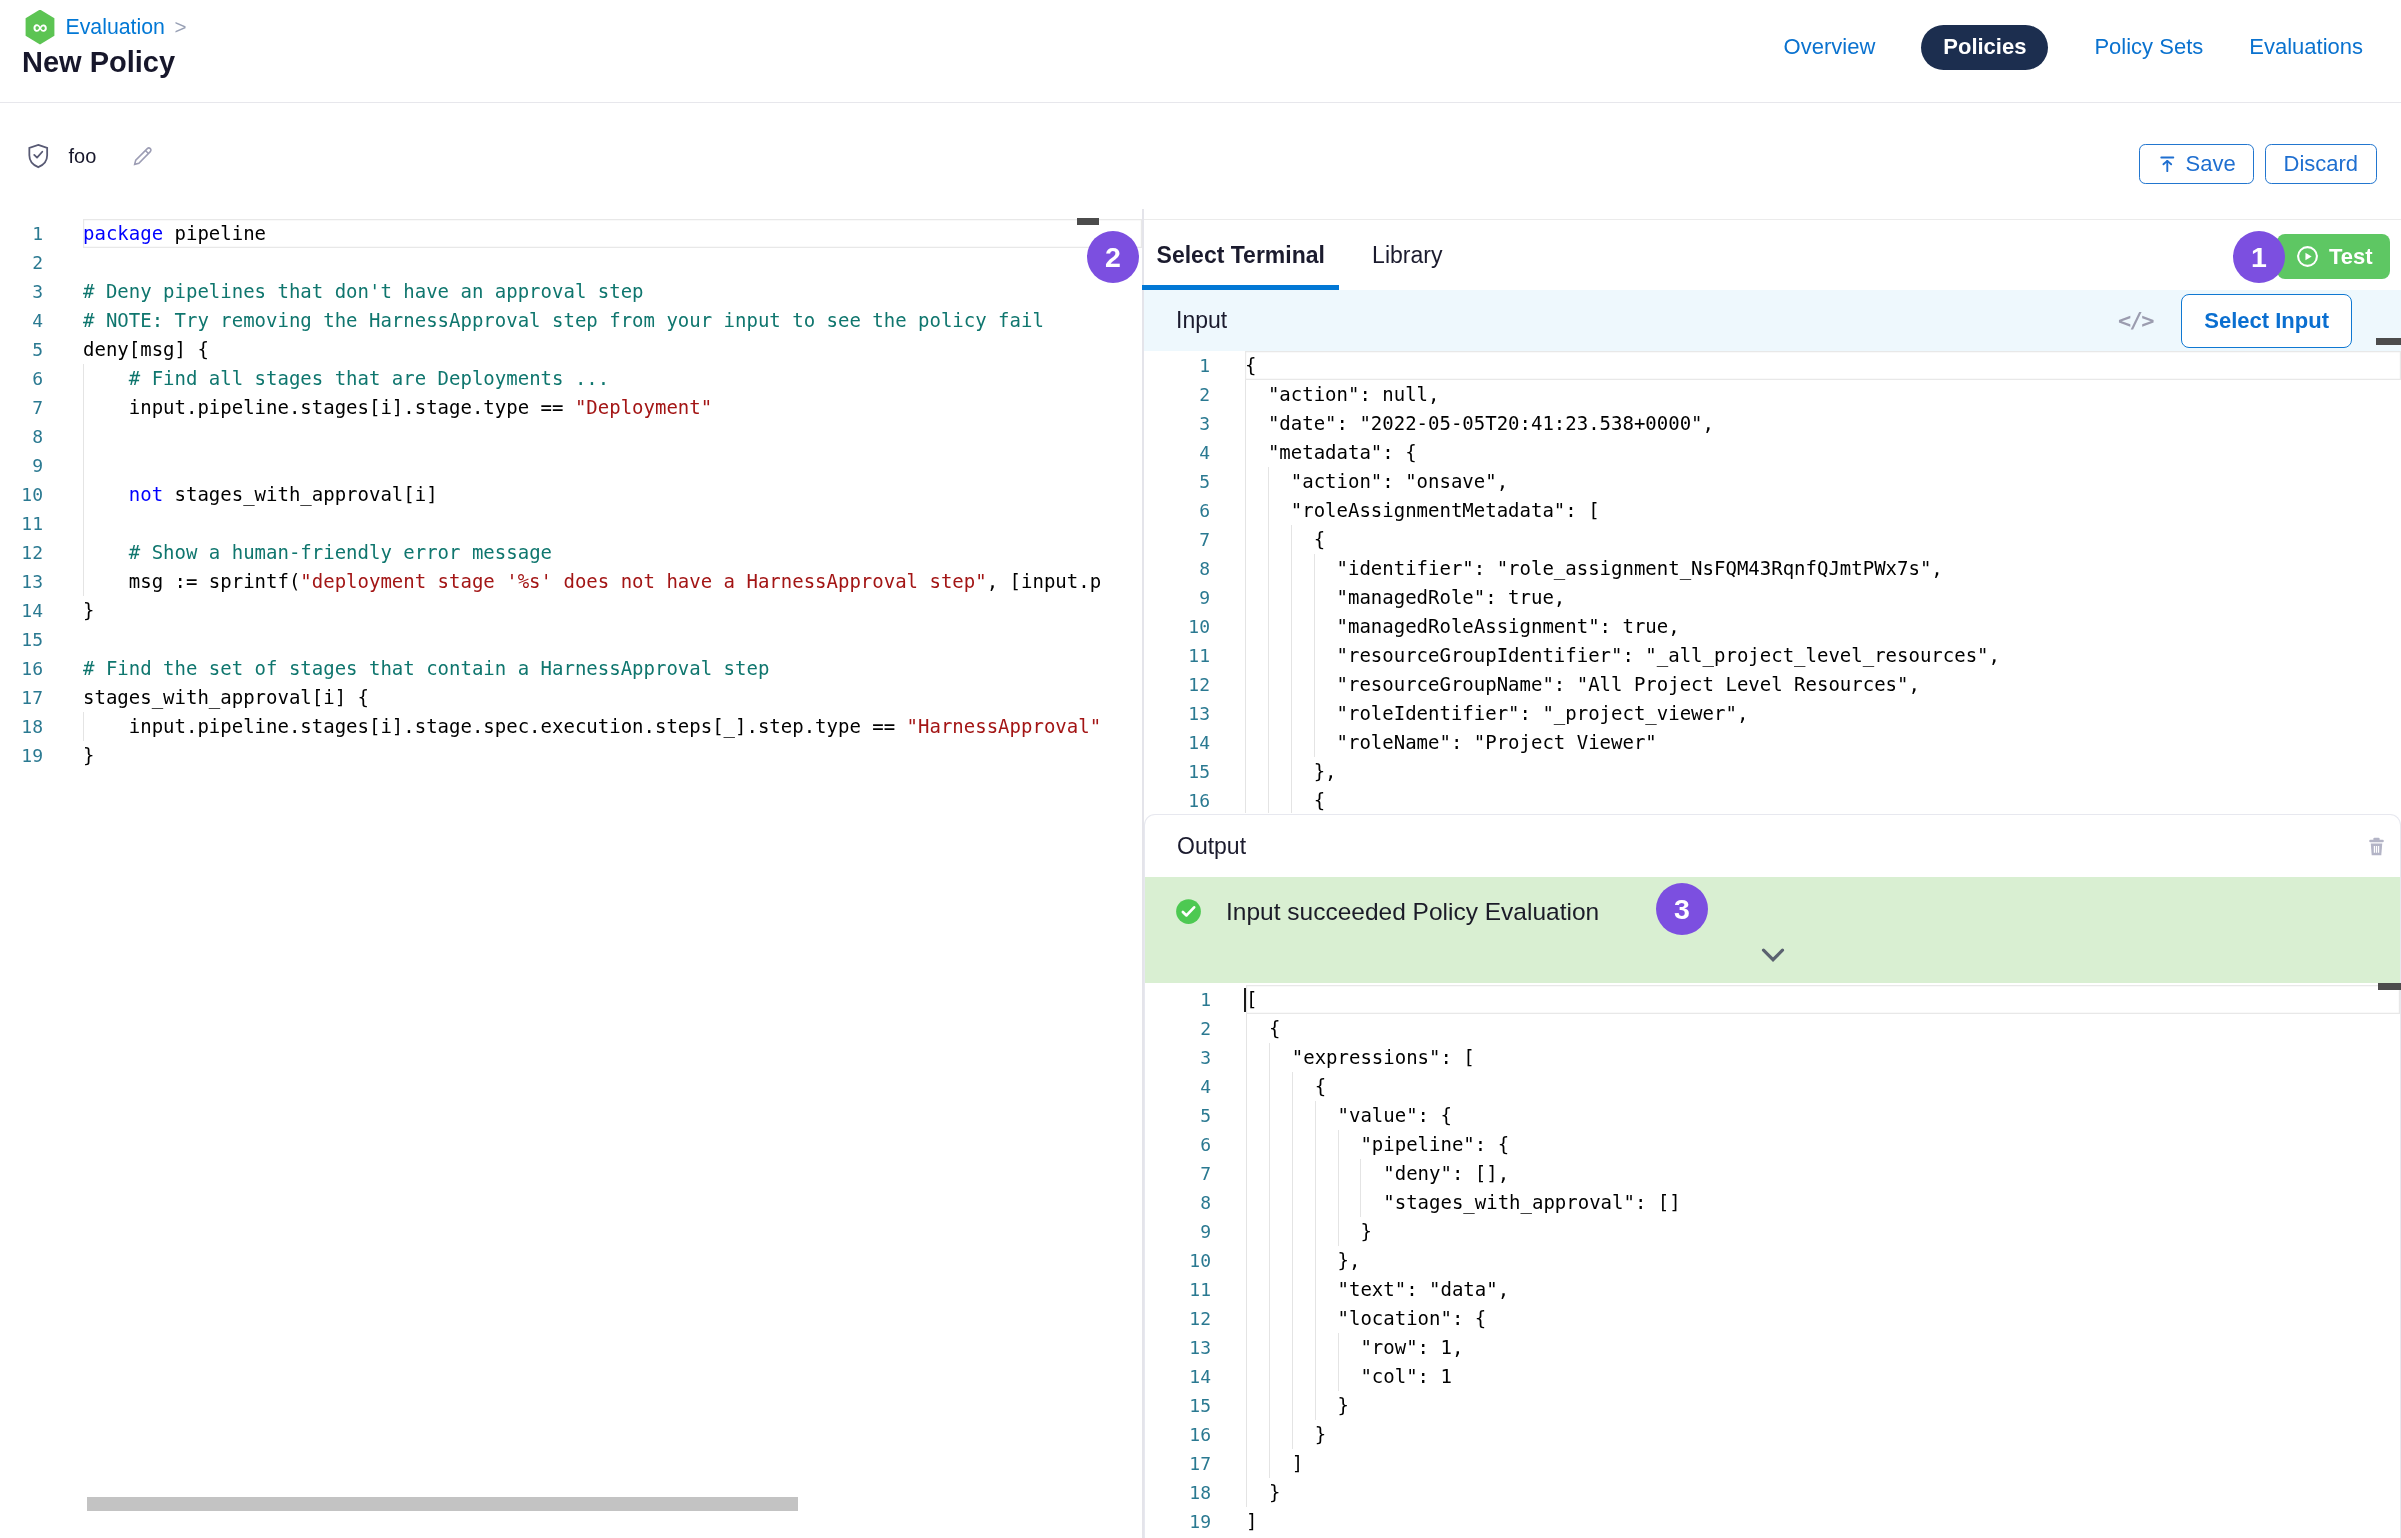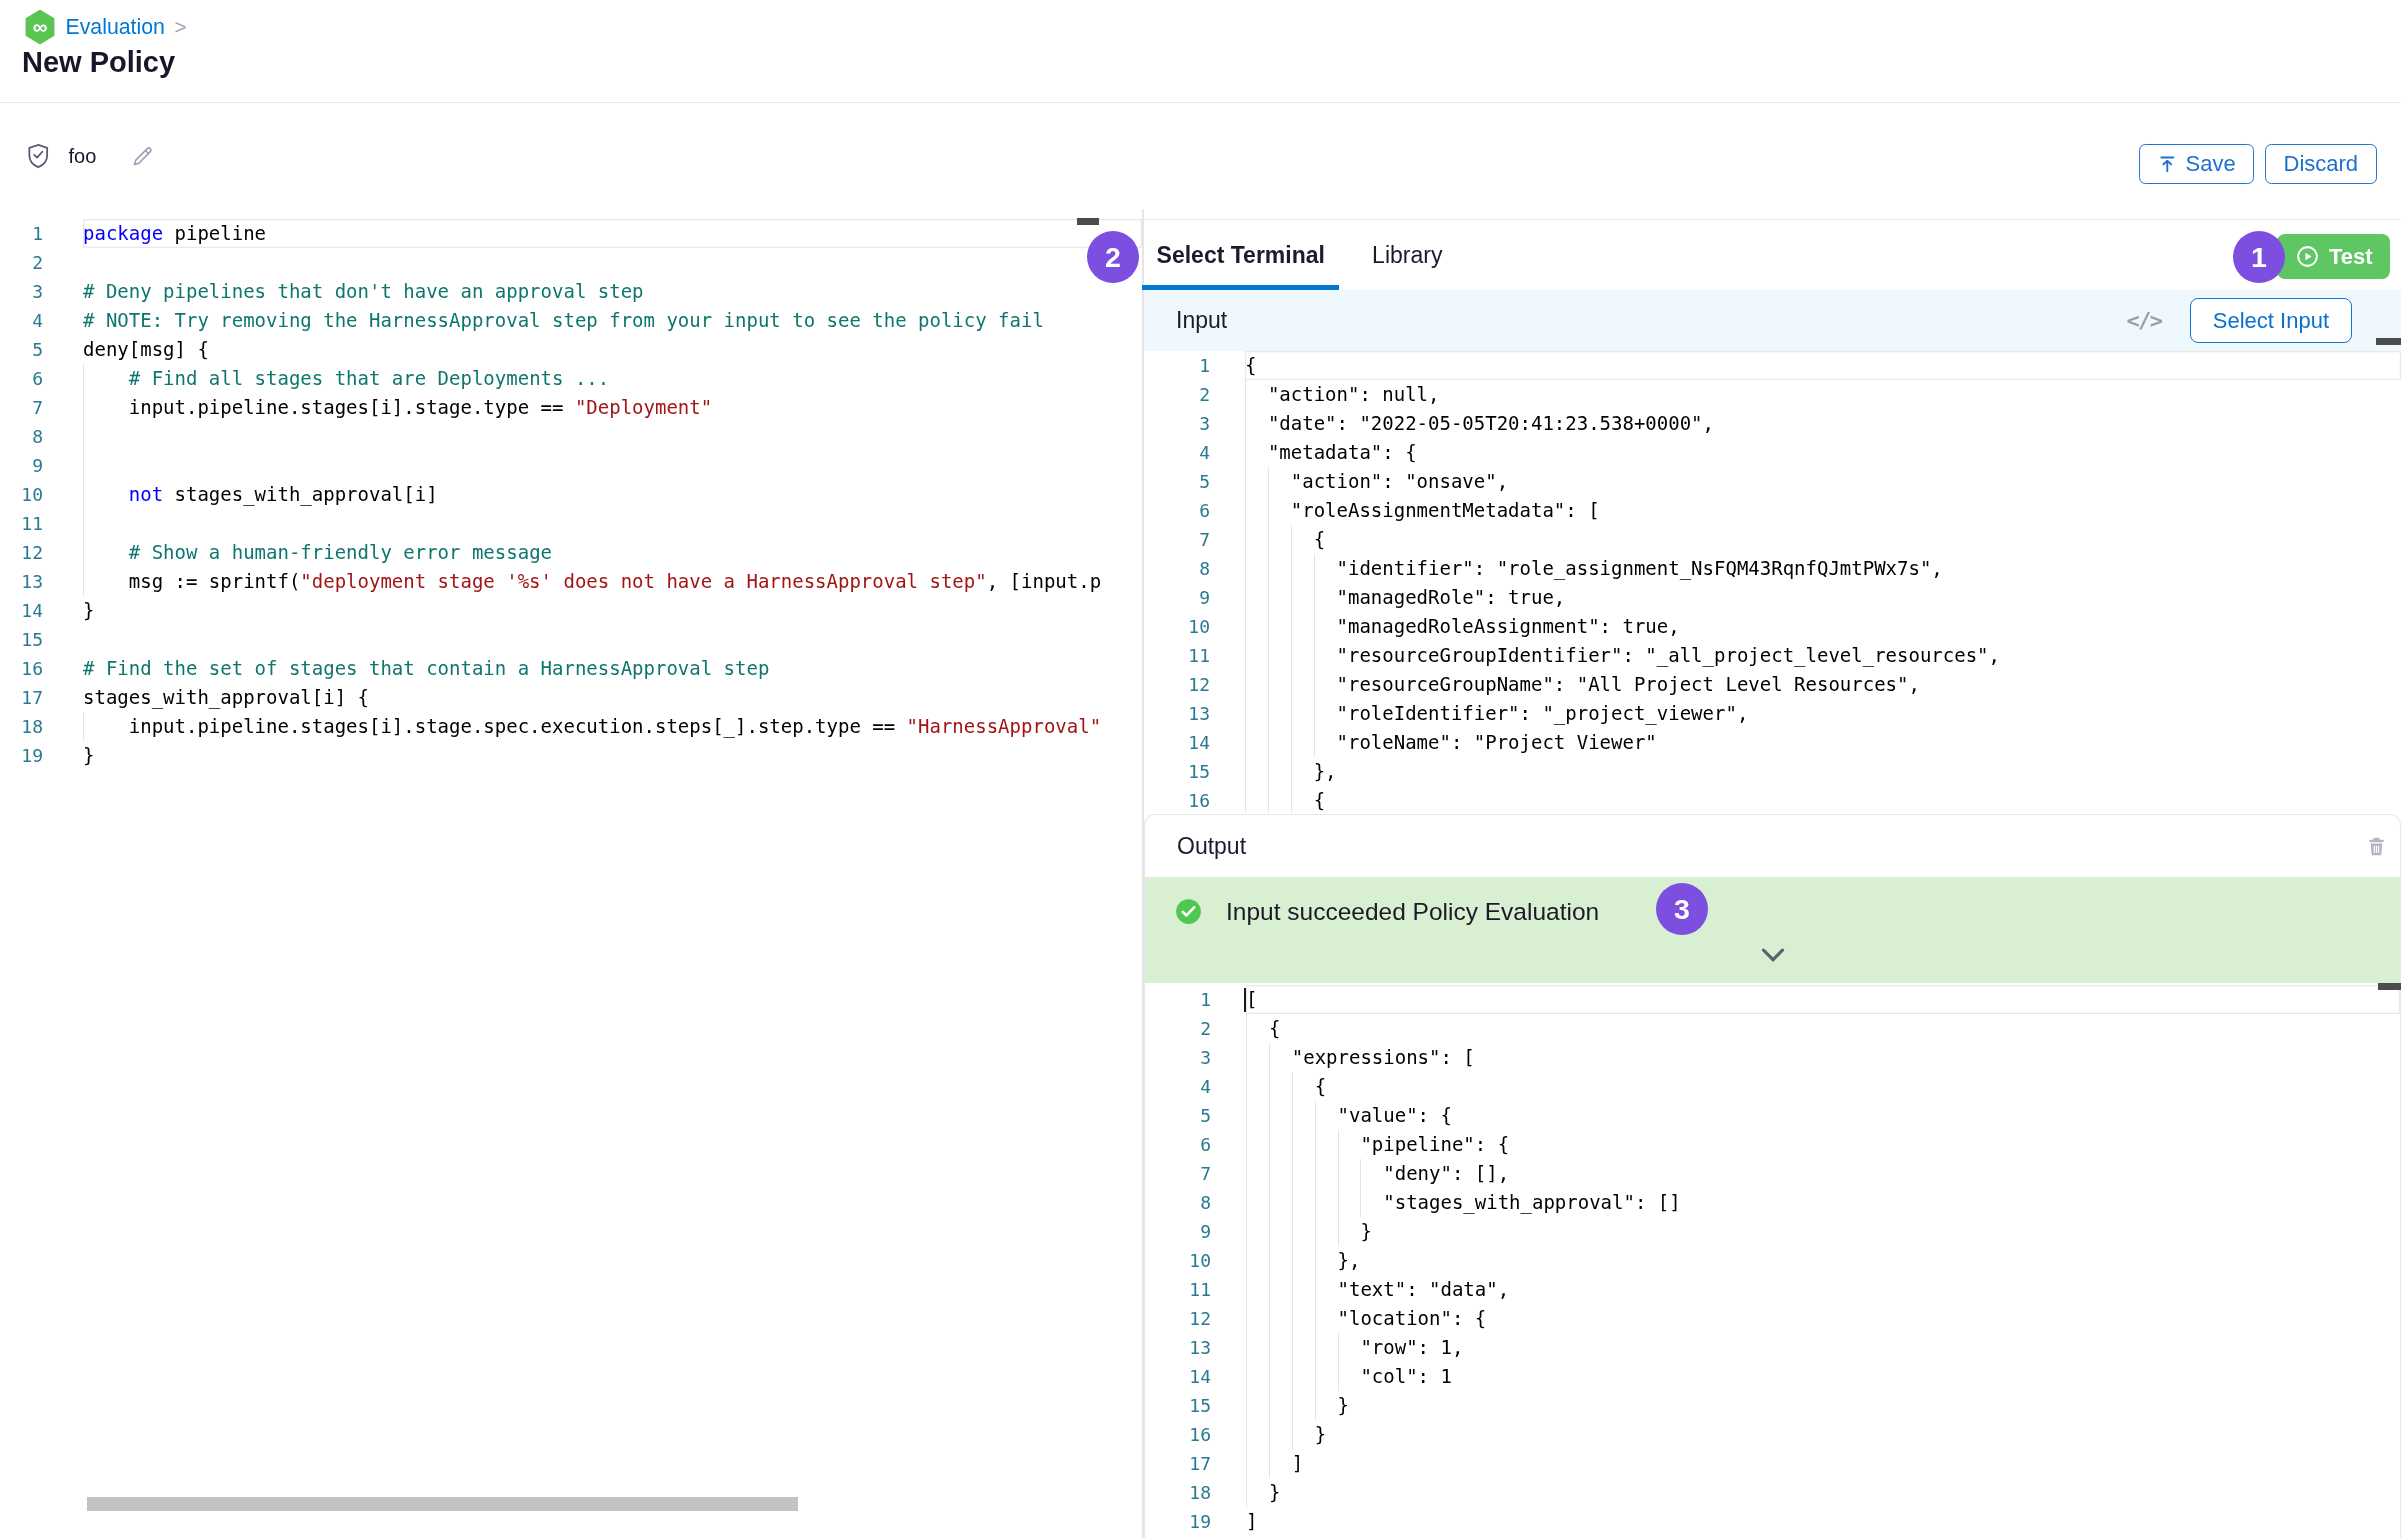--- a/index.html
+++ b/index.html
@@ -53,22 +53,22 @@
   .term-tab.active::after { content:''; position:absolute; left:-1.6px; right:-1.6px; bottom:0; height:5.5px; background:#0278d5; }
   .test-btn { position:absolute; right:11px; top:14.2px; height:45px; padding:0 17.4px; background:#5ec763; border:none;
               border-radius:8px; color:#fff; font-size:22px; font-weight:700; display:flex; align-items:center; gap:9.5px;
               font-family:"Liberation Sans",sans-serif; cursor:pointer; }
 
   .inbar { position:absolute; left:0; right:0; top:81px; height:61px; background:#eef8fd; display:flex; align-items:center;
            padding:0 49px 0 32px; }
   .sec-label { font-size:23px; font-weight:500; color:#1b1b2e; }
   .inbar .right { margin-left:auto; display:flex; align-items:center; gap:28.5px; }
   .code-ic { font-family:"DejaVu Sans Mono",monospace; font-size:22px; font-weight:700; color:#9b9caf; letter-spacing:-1.6px; cursor:pointer; }
-  .sel-btn { height:45px; padding:0 22px; background:#fff; border:1.6px solid #0f78d2; border-radius:8px; color:#0b6fd0;
-             font-size:22px; font-weight:400; font-family:"Liberation Sans",sans-serif; cursor:pointer; }
+  .sel-btn { height:54px; padding:0 22px; background:#fff; border:1.6px solid #0f78d2; border-radius:8px; color:#0b6fd0;
+             font-size:22px; font-weight:700; font-family:"Liberation Sans",sans-serif; cursor:pointer; }
 
   .je .ln { width:66px; margin-right:35px; }
   .ined { position:absolute; left:0; right:0; top:142px; height:462px; overflow:hidden; background:#fff; }
 
   .outcard { position:absolute; left:0; right:0; top:605px; bottom:0; background:#fff; border:0.8px solid #e7e8ef;
              border-bottom:none; border-radius:11px 11px 0 0; overflow:hidden; }
   .outbar { height:62px; display:flex; align-items:center; padding:0 11px 0 32px; }
   .outbar .trash { margin-left:auto; cursor:pointer; display:flex; }
   .banner { position:absolute; left:0; right:0; top:62px; height:106px; background:#d9efd2; }
   .banner-row { position:absolute; left:30px; top:20.6px; display:flex; align-items:center; gap:24px; }
@@ -86,20 +86,26 @@
 
   <div class="hdr">
     <div class="crumb">
       <div class="logo">
           <span>∞</span>
         </div>
       <span class="crumb-link">Evaluation</span>
       <span class="crumb-sep">&gt;</span>
     </div>
     <div class="pg-title">New Policy</div>
+    <div class="navtabs">
+      <span class="navtab">Overview</span>
+      <span class="navtab pill">Policies</span>
+      <span class="navtab">Policy Sets</span>
+      <span class="navtab">Evaluations</span>
+    </div>
   </div>
 
   <div class="tb">
     <div class="namegrp">
       <span style="display:flex;">
         <svg viewBox="0 0 24 24" width="28.5" height="28.5" fill="none" stroke="#585a74" stroke-width="1.5">
           <path d="M12 2.5l7.5 2.5v6.2c0 4.8-3.4 8.4-7.5 10-4.1-1.6-7.5-5.2-7.5-10V5z"></path>
           <path d="M8.6 10.8l2.4 2.4 4.4-5" stroke-linecap="round" stroke-linejoin="round"></path>
         </svg>
       </span>

